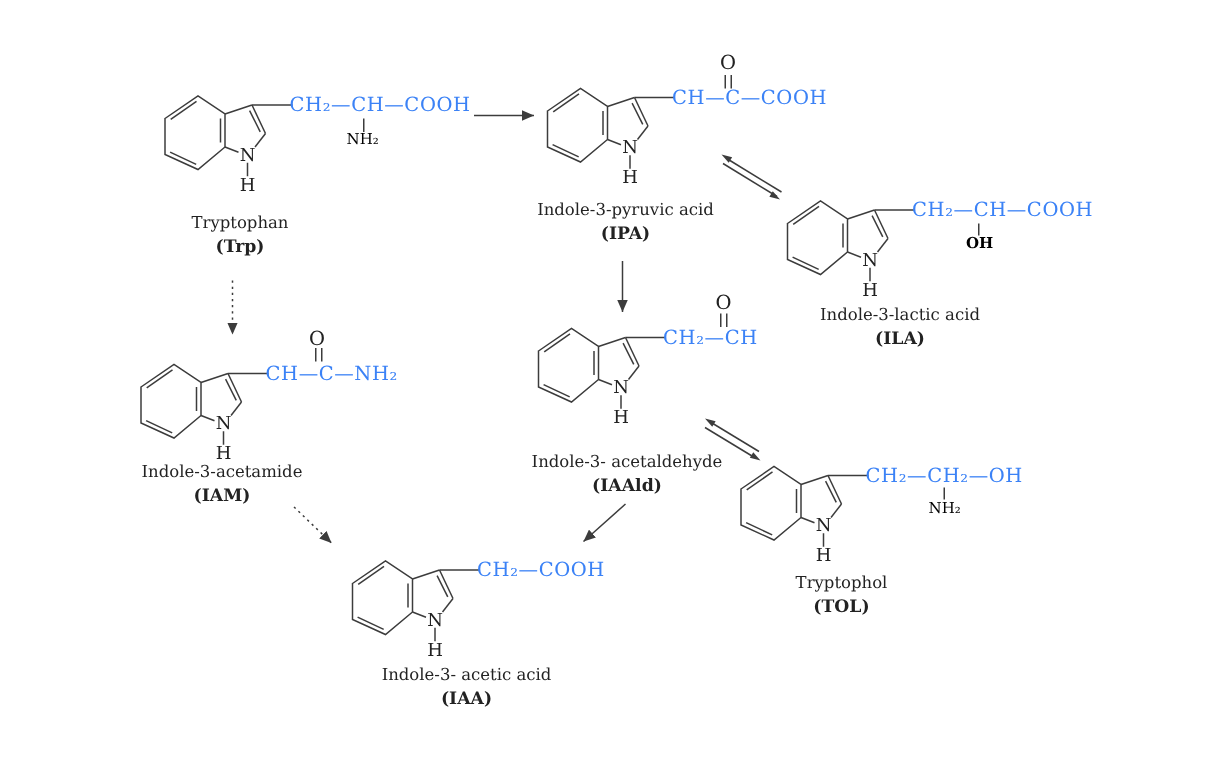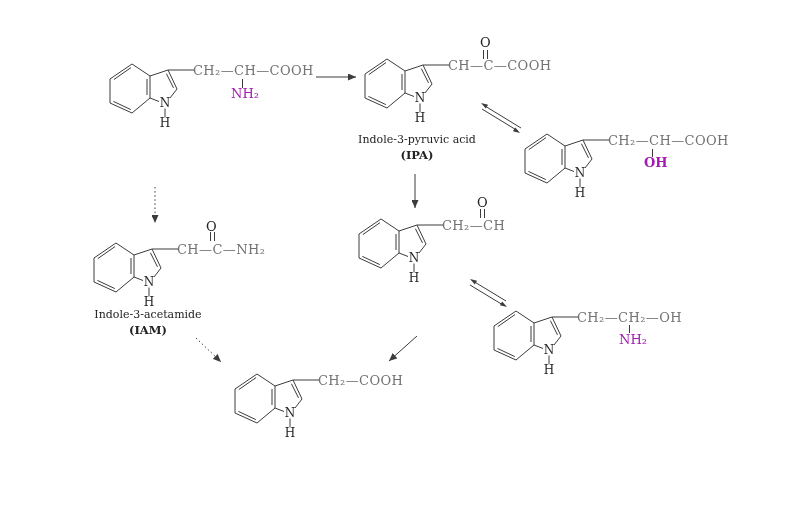--- a/index.html
+++ b/index.html
@@ -12,28 +12,28 @@
     overflow:hidden;
   }
   
   .mol{position:absolute;width:230px;height:85px;}
   .ring-svg{position:absolute;left:0;top:0;stroke:#3c3c3c;fill:none;stroke-width:1;}
   .atom{position:absolute;transform:translate(-50%,-50%);font-size:12px;line-height:12px;color:#222;}
   .atom-n{left:68px;top:52px;}
   .atom-h{left:68px;top:72px;}
   .formula{
     position:absolute;left:96px;top:12px;
-    font-size:13px;line-height:15px;letter-spacing:0.4px;white-space:nowrap;color:#737373;
+    font-size:13px;line-height:15px;letter-spacing:0.4px;white-space:nowrap;color:#3b82f6;
   }
   
   .above-o{position:absolute;font-size:13px;line-height:13px;color:#222;}
   .dbond{position:absolute;width:3px;border-left:1px solid #3c3c3c;border-right:1px solid #3c3c3c;}
   
   .vbond{position:absolute;width:0;border-left:1px solid #3c3c3c;}
-  .below-sub{position:absolute;font-size:13px;line-height:14px;white-space:nowrap;color:#a21caf;}
+  .below-sub{position:absolute;font-size:10px;line-height:14px;white-space:nowrap;color:#000000;}
   
   .mol-label{position:absolute;transform:translateX(-50%);text-align:center;font-size:11px;line-height:13px;white-space:nowrap;}
   .mol-label .abbr{font-weight:bold;font-size:11.5px;margin-top:3px;}
   
   #mol-trp{left:97px;top:51px;}
   #mol-ipa{left:352px;top:46px;}
   #mol-ila{left:512px;top:121px;}
   #mol-iam{left:81px;top:230px;}
   #mol-iaald{left:346px;top:206px;}
   #mol-tol{left:481px;top:298px;}
@@ -160,27 +160,47 @@
   <span class="above-o" id="iaald-o">O</span>
   <div class="dbond" id="iaald-dbond"></div>
 
   <div class="vbond" id="trp-vbond"></div>
   <span class="below-sub" id="trp-nh2">NH₂</span>
   <div class="vbond" id="ila-vbond"></div>
   <span class="below-sub" id="ila-oh">OH</span>
   <div class="vbond" id="tol-vbond"></div>
   <span class="below-sub" id="tol-nh2">NH₂</span>
 
+  <div class="mol-label" id="label-trp">
+    <div class="name">Tryptophan</div>
+    <div class="abbr">(Trp)</div>
+  </div>
   <div class="mol-label" id="label-ipa">
     <div class="name">Indole-3-pyruvic acid</div>
     <div class="abbr">(IPA)</div>
   </div>
+  <div class="mol-label" id="label-ila">
+    <div class="name">Indole-3-lactic acid</div>
+    <div class="abbr">(ILA)</div>
+  </div>
   <div class="mol-label" id="label-iam">
     <div class="name">Indole-3-acetamide</div>
     <div class="abbr">(IAM)</div>
+  </div>
+  <div class="mol-label" id="label-iaald">
+    <div class="name">Indole-3- acetaldehyde</div>
+    <div class="abbr">(IAAld)</div>
+  </div>
+  <div class="mol-label" id="label-tol">
+    <div class="name">Tryptophol</div>
+    <div class="abbr">(TOL)</div>
+  </div>
+  <div class="mol-label" id="label-iaa">
+    <div class="name">Indole-3- acetic acid</div>
+    <div class="abbr">(IAA)</div>
   </div>
 
   <svg class="arrows" width="808" height="517">
     <line x1="316" y1="77" x2="356" y2="77" marker-end="url(#ah)"></line>
     <line class="dashed" x1="155" y1="187" x2="155" y2="223" marker-end="url(#ah)"></line>
     <g>
       <line x1="485" y1="106" x2="521" y2="128"></line>
       <line x1="482" y1="109" x2="518" y2="131"></line>
       <polygon points="481,103 485.8,108.5 488.1,104.8"></polygon>
       <polygon points="520,133 515.2,127.5 512.9,131.2"></polygon>

